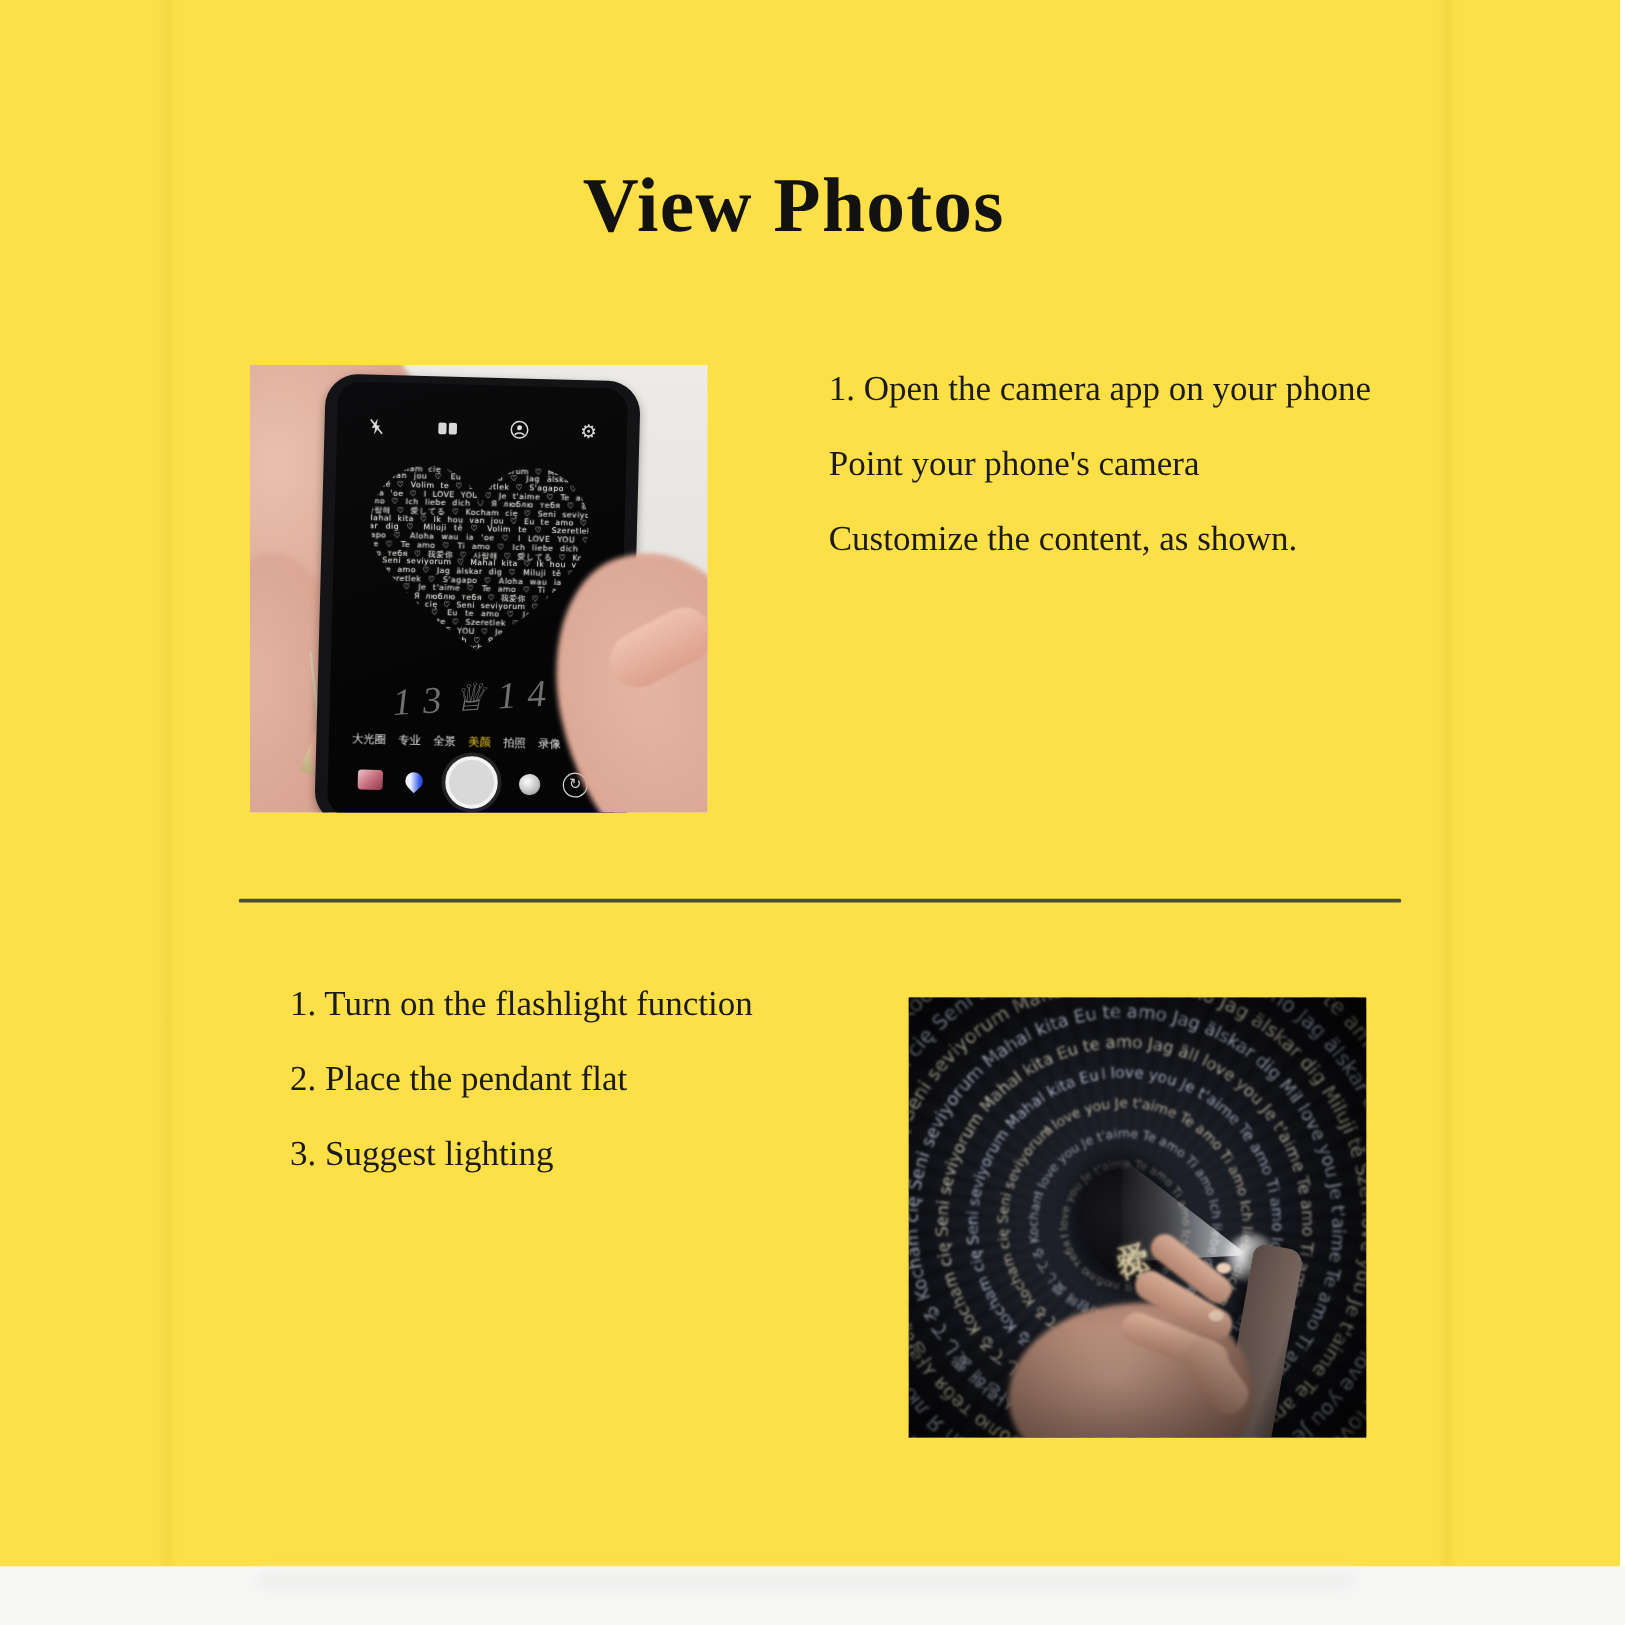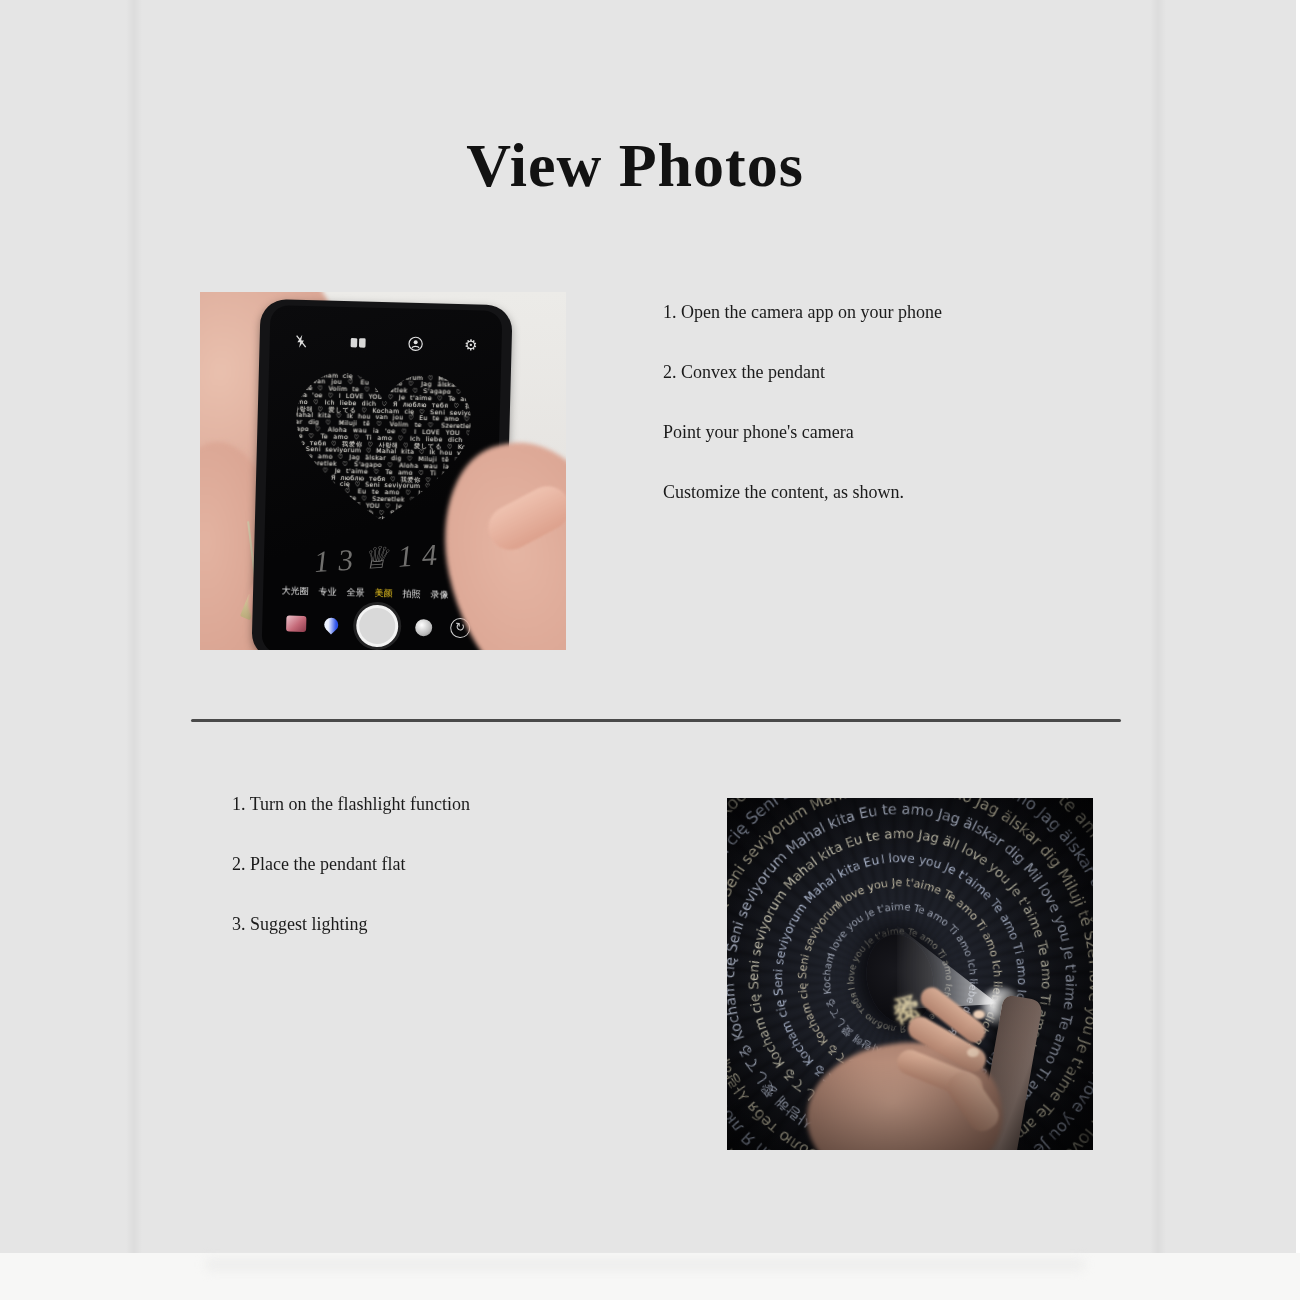--- a/index.html
+++ b/index.html
@@ -1,35 +1,35 @@
 <!DOCTYPE html>
 <html><head>
 <meta charset="utf-8">
 <style>
   * { margin:0; padding:0; box-sizing:border-box; }
   html,body { width:1300px; height:1300px; background:#ffffff; overflow:hidden;
               font-family:"Liberation Serif", serif; }
   .abs { position:absolute; }
-  #canvas { position:relative; width:1296px; height:1300px; background:#e5e5e5; }
+  #canvas { position:relative; width:1296px; height:1300px; background:#fde047; }
 
   
   .edge-strip { top:0; width:16px; height:1300px;
     background:linear-gradient(to right, rgba(0,0,0,0), rgba(0,0,0,0.04), rgba(0,0,0,0)); }
   #edge-left  { left:126px; }
   #edge-right { left:1150px; }
   #bottom-band { left:0; top:1253px; width:1300px; height:47px; background:#f7f7f6; }
   #bottom-streak { left:205px; top:1258px; width:880px; height:13px; background:#eeeeed;
     filter:blur(5px); border-radius:7px; }
 
   
   #page-title { left:0; top:130px; width:1300px; text-align:center; font-size:62px;
     color:#121212; letter-spacing:1px; transform:translateX(-15px); }
 
   
-  .steps { font-size:18px; color:#1b1b1b; }
+  .steps { font-size:28px; color:#1b1b1b; }
   .step-line { height:60px; line-height:60px; white-space:nowrap; }
   #camera-steps { left:663px; top:282px; }
   #flashlight-steps { left:232px; top:774px; }
 
   
   #divider { left:191px; top:719px; width:930px; height:2.5px; background:#4a4a4a; border-radius:2px; }
 
   
   #photo1 { left:200px; top:292px; width:366px; height:358px; overflow:hidden;
     background:linear-gradient(180deg,#ecebe8 0%,#e6e4e1 55%,#efeeec 82%,#f9f9f8 100%); }
@@ -191,21 +191,20 @@
         </div>
       </div>
     </div>
 
     <div class="abs skin" id="p1-hand-r"></div>
     <div class="abs" id="p1-thumb"></div>
   </div>
 
   <div class="abs steps" id="camera-steps">
       <div class="step-line">1. Open the camera app on your phone</div>
-      <div class="step-line">2. Convex the pendant</div>
       <div class="step-line">Point your phone's camera</div>
       <div class="step-line">Customize the content, as shown.</div>
     </div>
 
   <div class="abs" id="divider"></div>
 
   <div class="abs steps" id="flashlight-steps">
       <div class="step-line">1. Turn on the flashlight function</div>
       <div class="step-line">2. Place the pendant flat</div>
       <div class="step-line">3. Suggest lighting</div>

